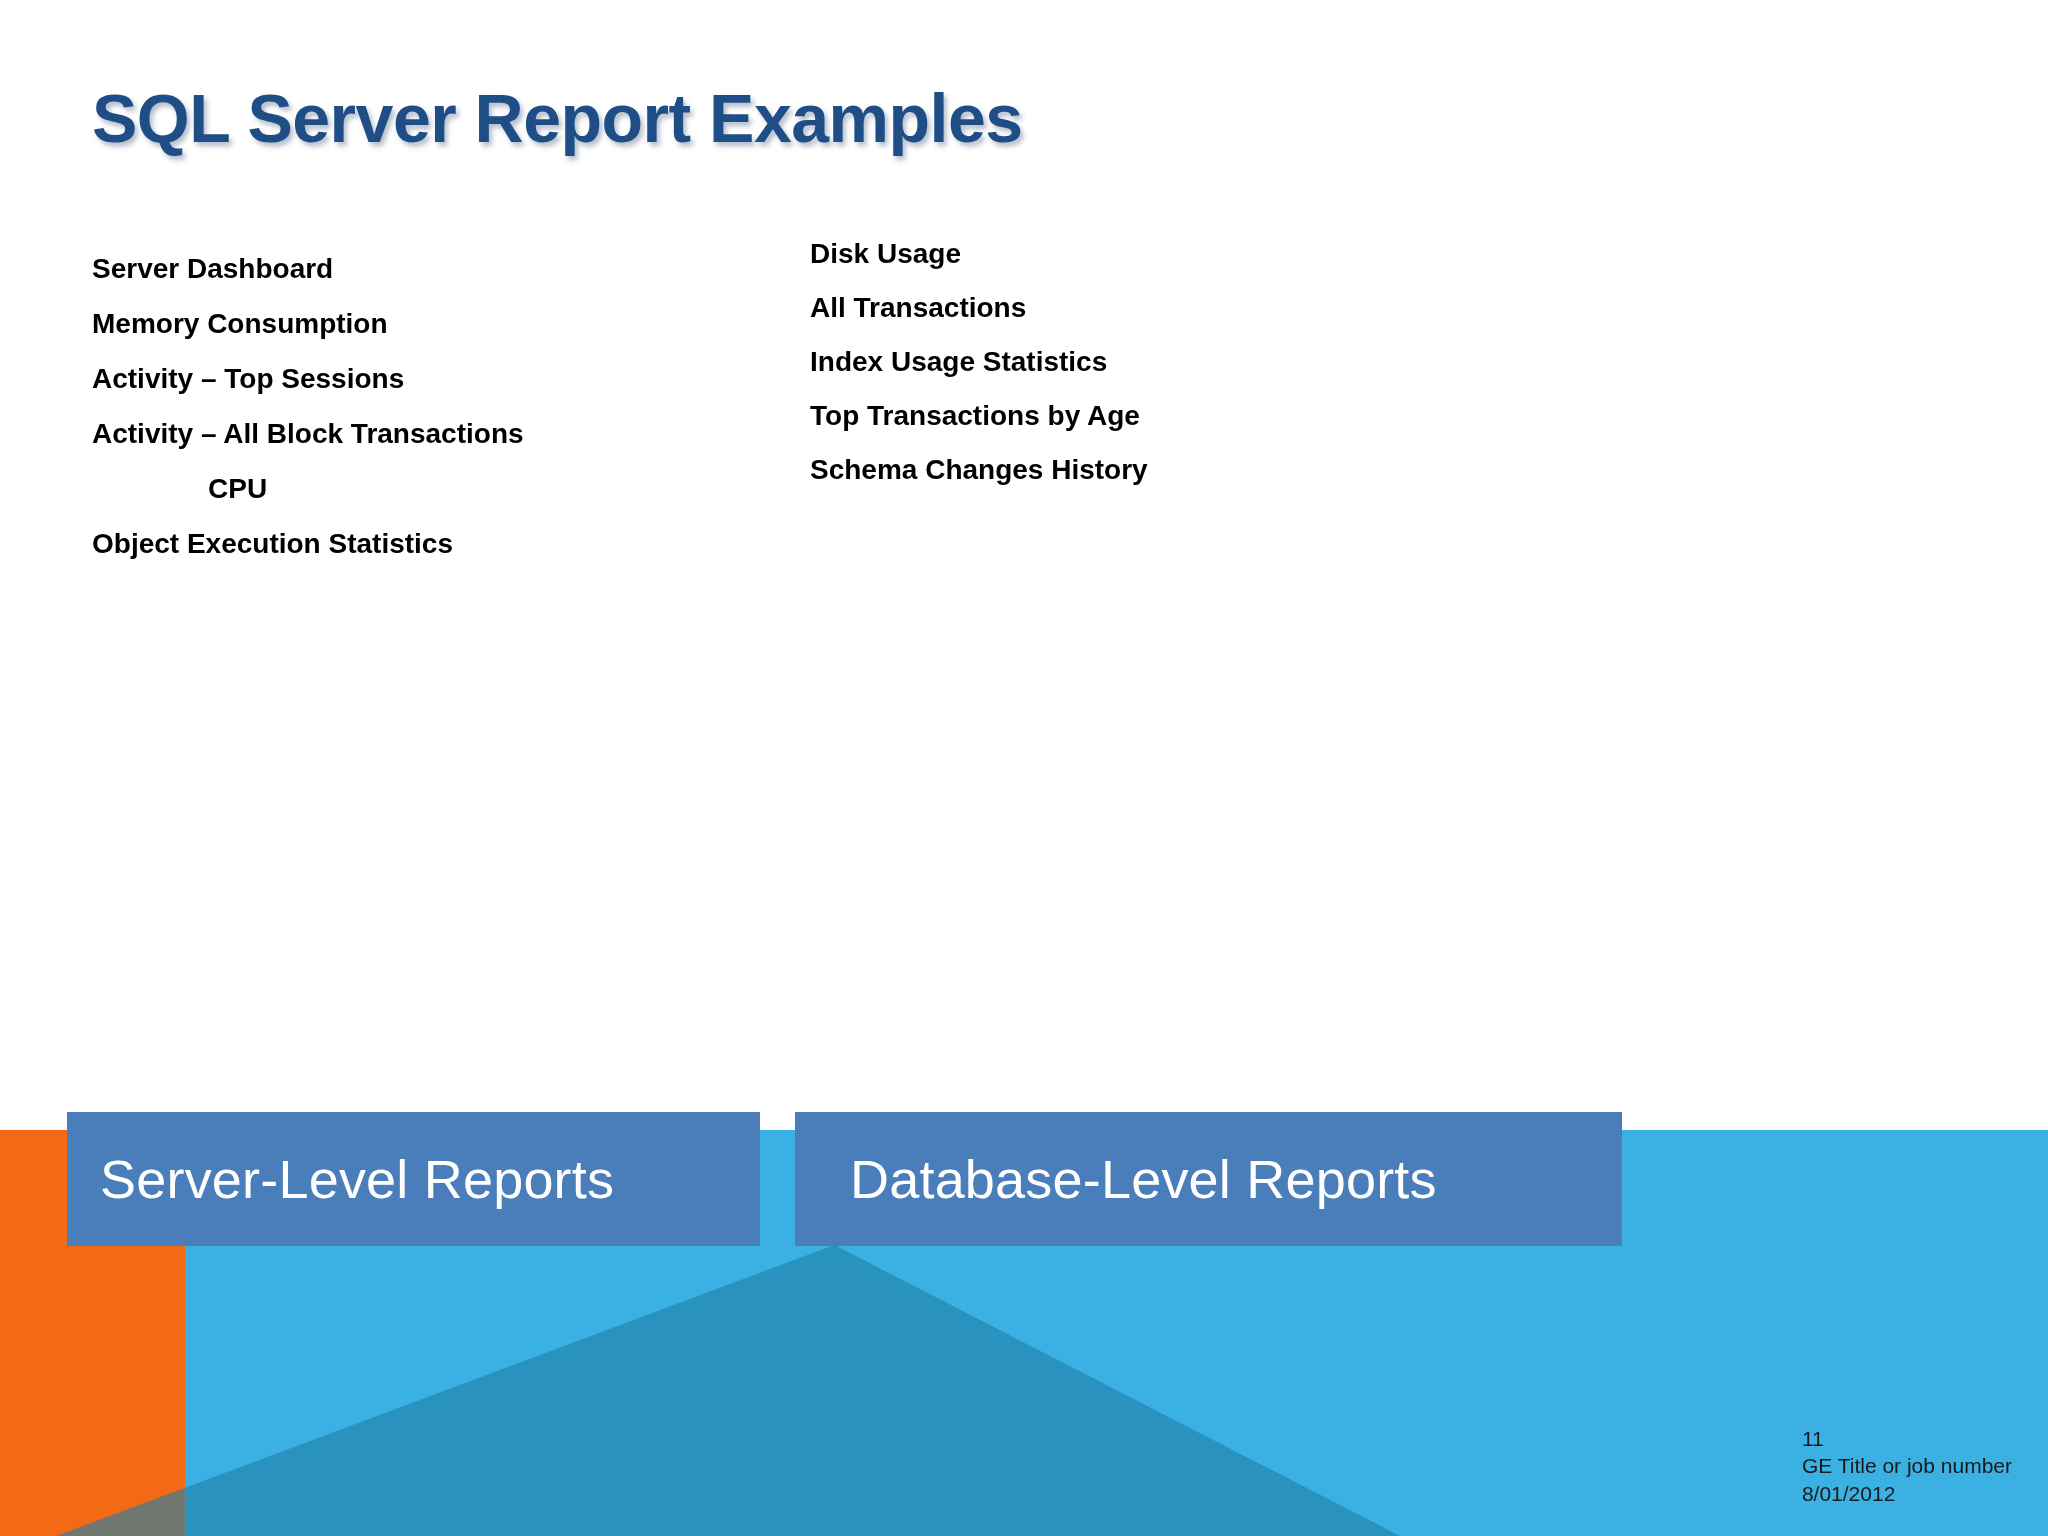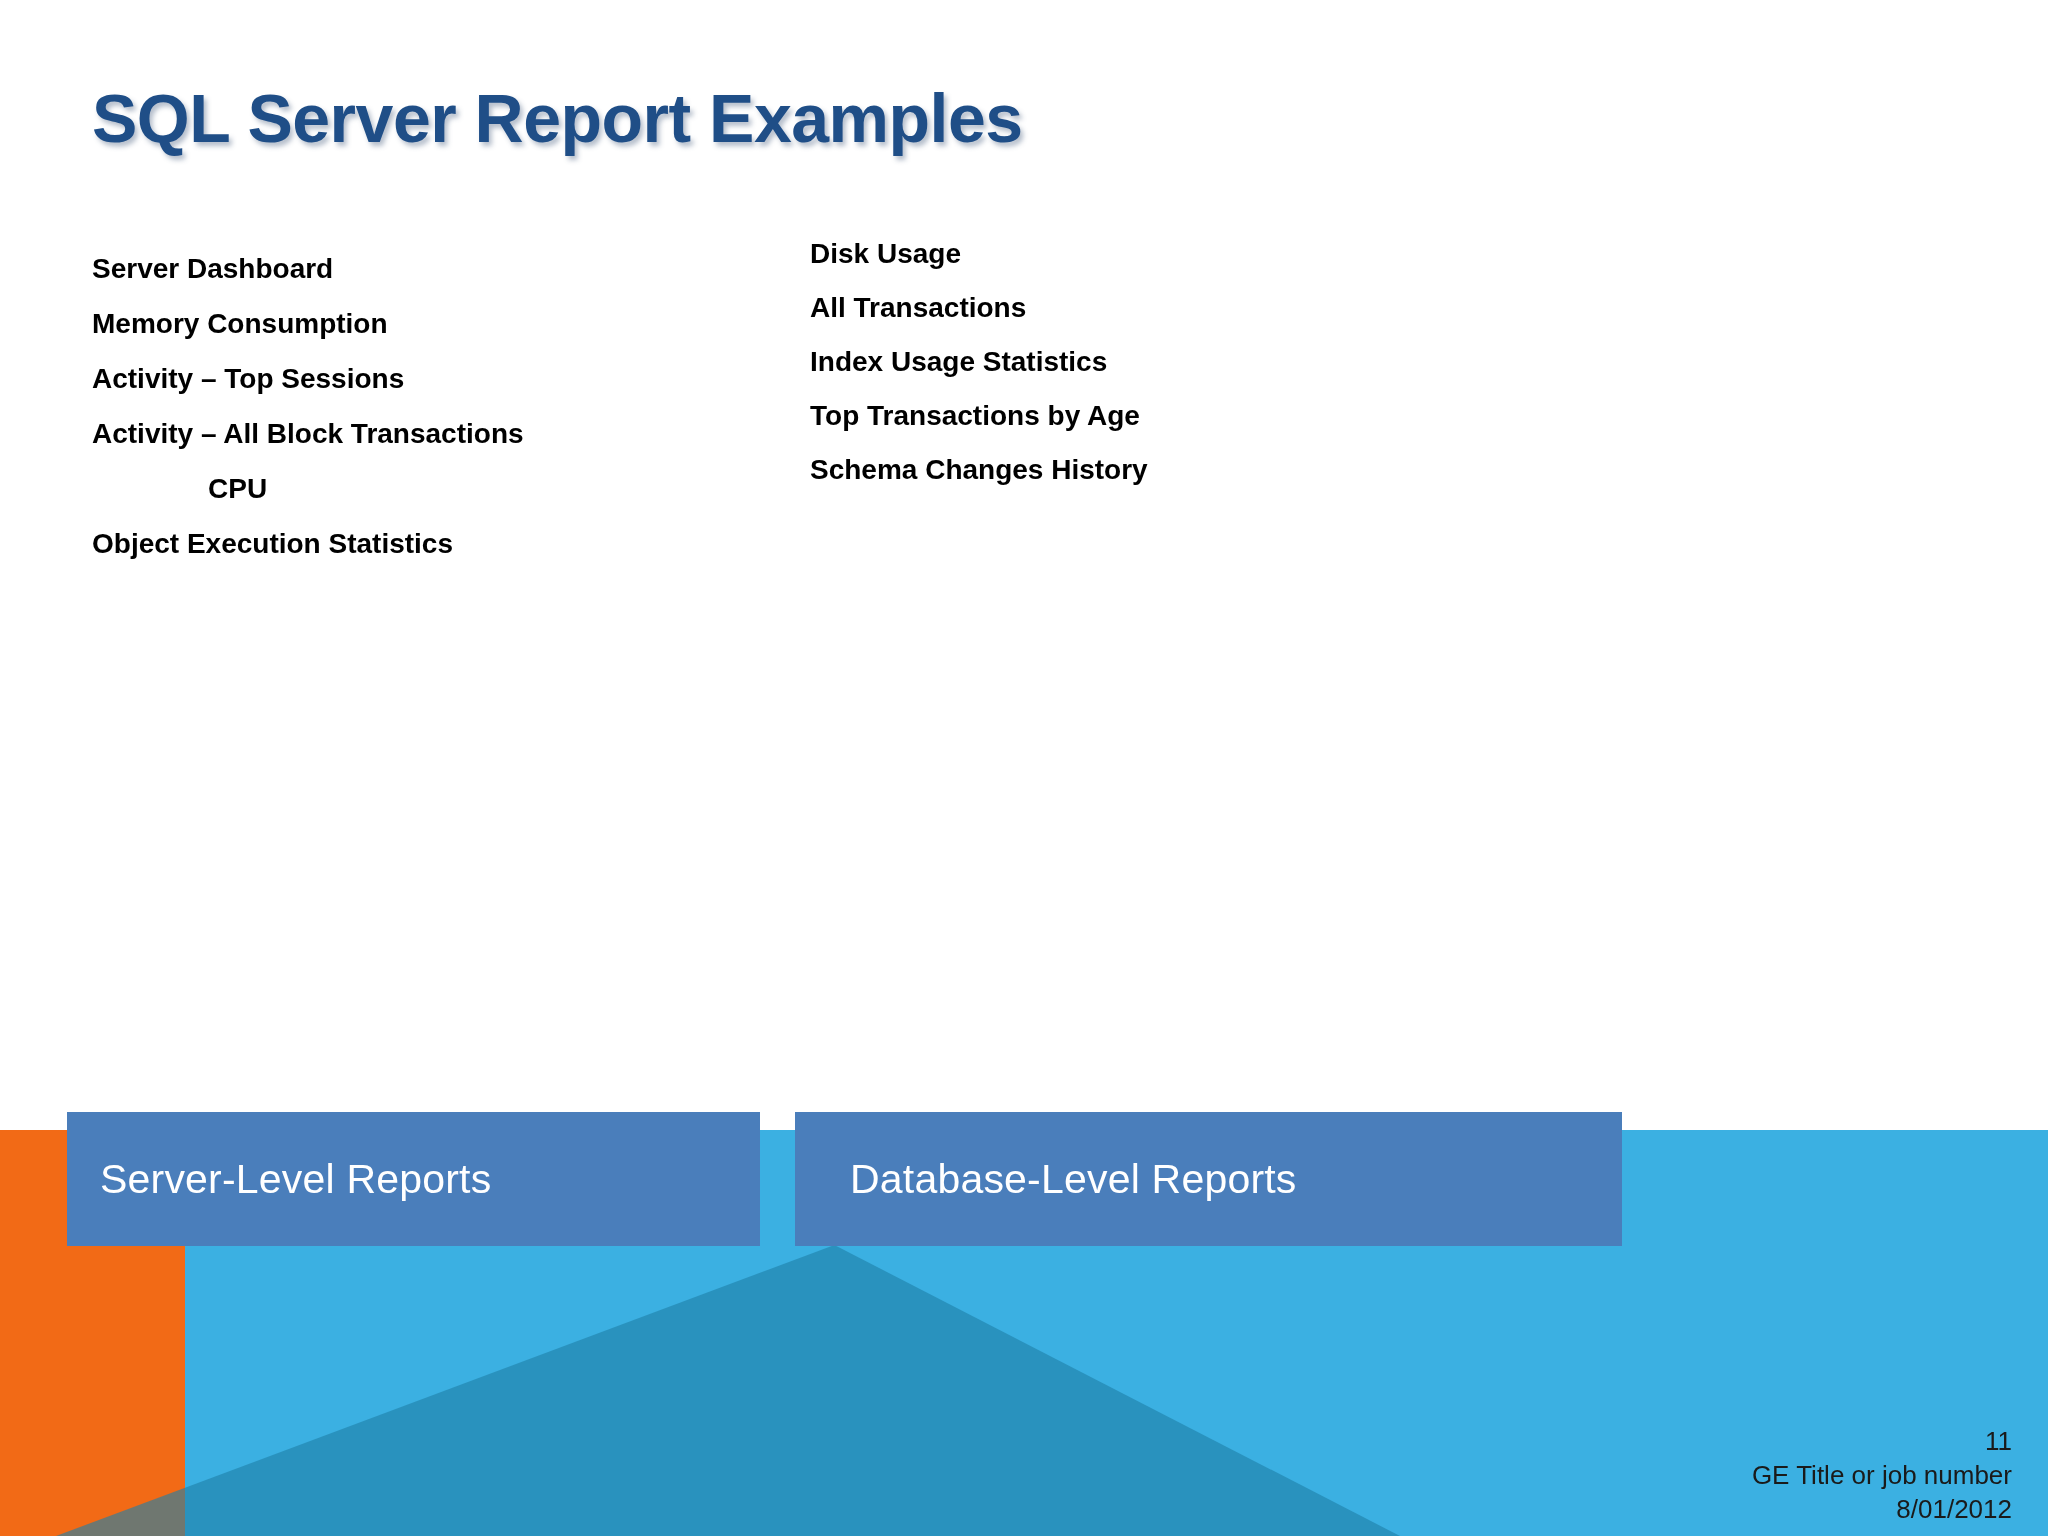--- a/index.html
+++ b/index.html
@@ -96,21 +96,21 @@
     text-indent: 0;
   }
 
   
   .banner {
     position: absolute;
     top: 1112px;
     height: 134px;
     background: #4A7EBB;
     color: #ffffff;
-    font-size: 41px;
+    font-size: 54px;
     font-weight: normal;
     display: flex;
     align-items: center;
     letter-spacing: 0.2px;
   }
   .banner-left {
     left: 67px;
     width: 693px;
     padding-left: 33px;
     box-sizing: border-box;
@@ -120,23 +120,22 @@
     width: 827px;
     padding-left: 55px;
     box-sizing: border-box;
   }
 
   
   .footer {
     position: absolute;
     right: 36px;
     top: 1425px;
-    text-align: right;
     color: #1a1a1a;
-    font-size: 26px;
+    font-size: 21px;
     line-height: 1.30;
   }
   .footer div { white-space: nowrap; }
 </style>
 </head>
 <body>
 
 <div id="slide">
 
   <div class="deco-cyan"></div>

